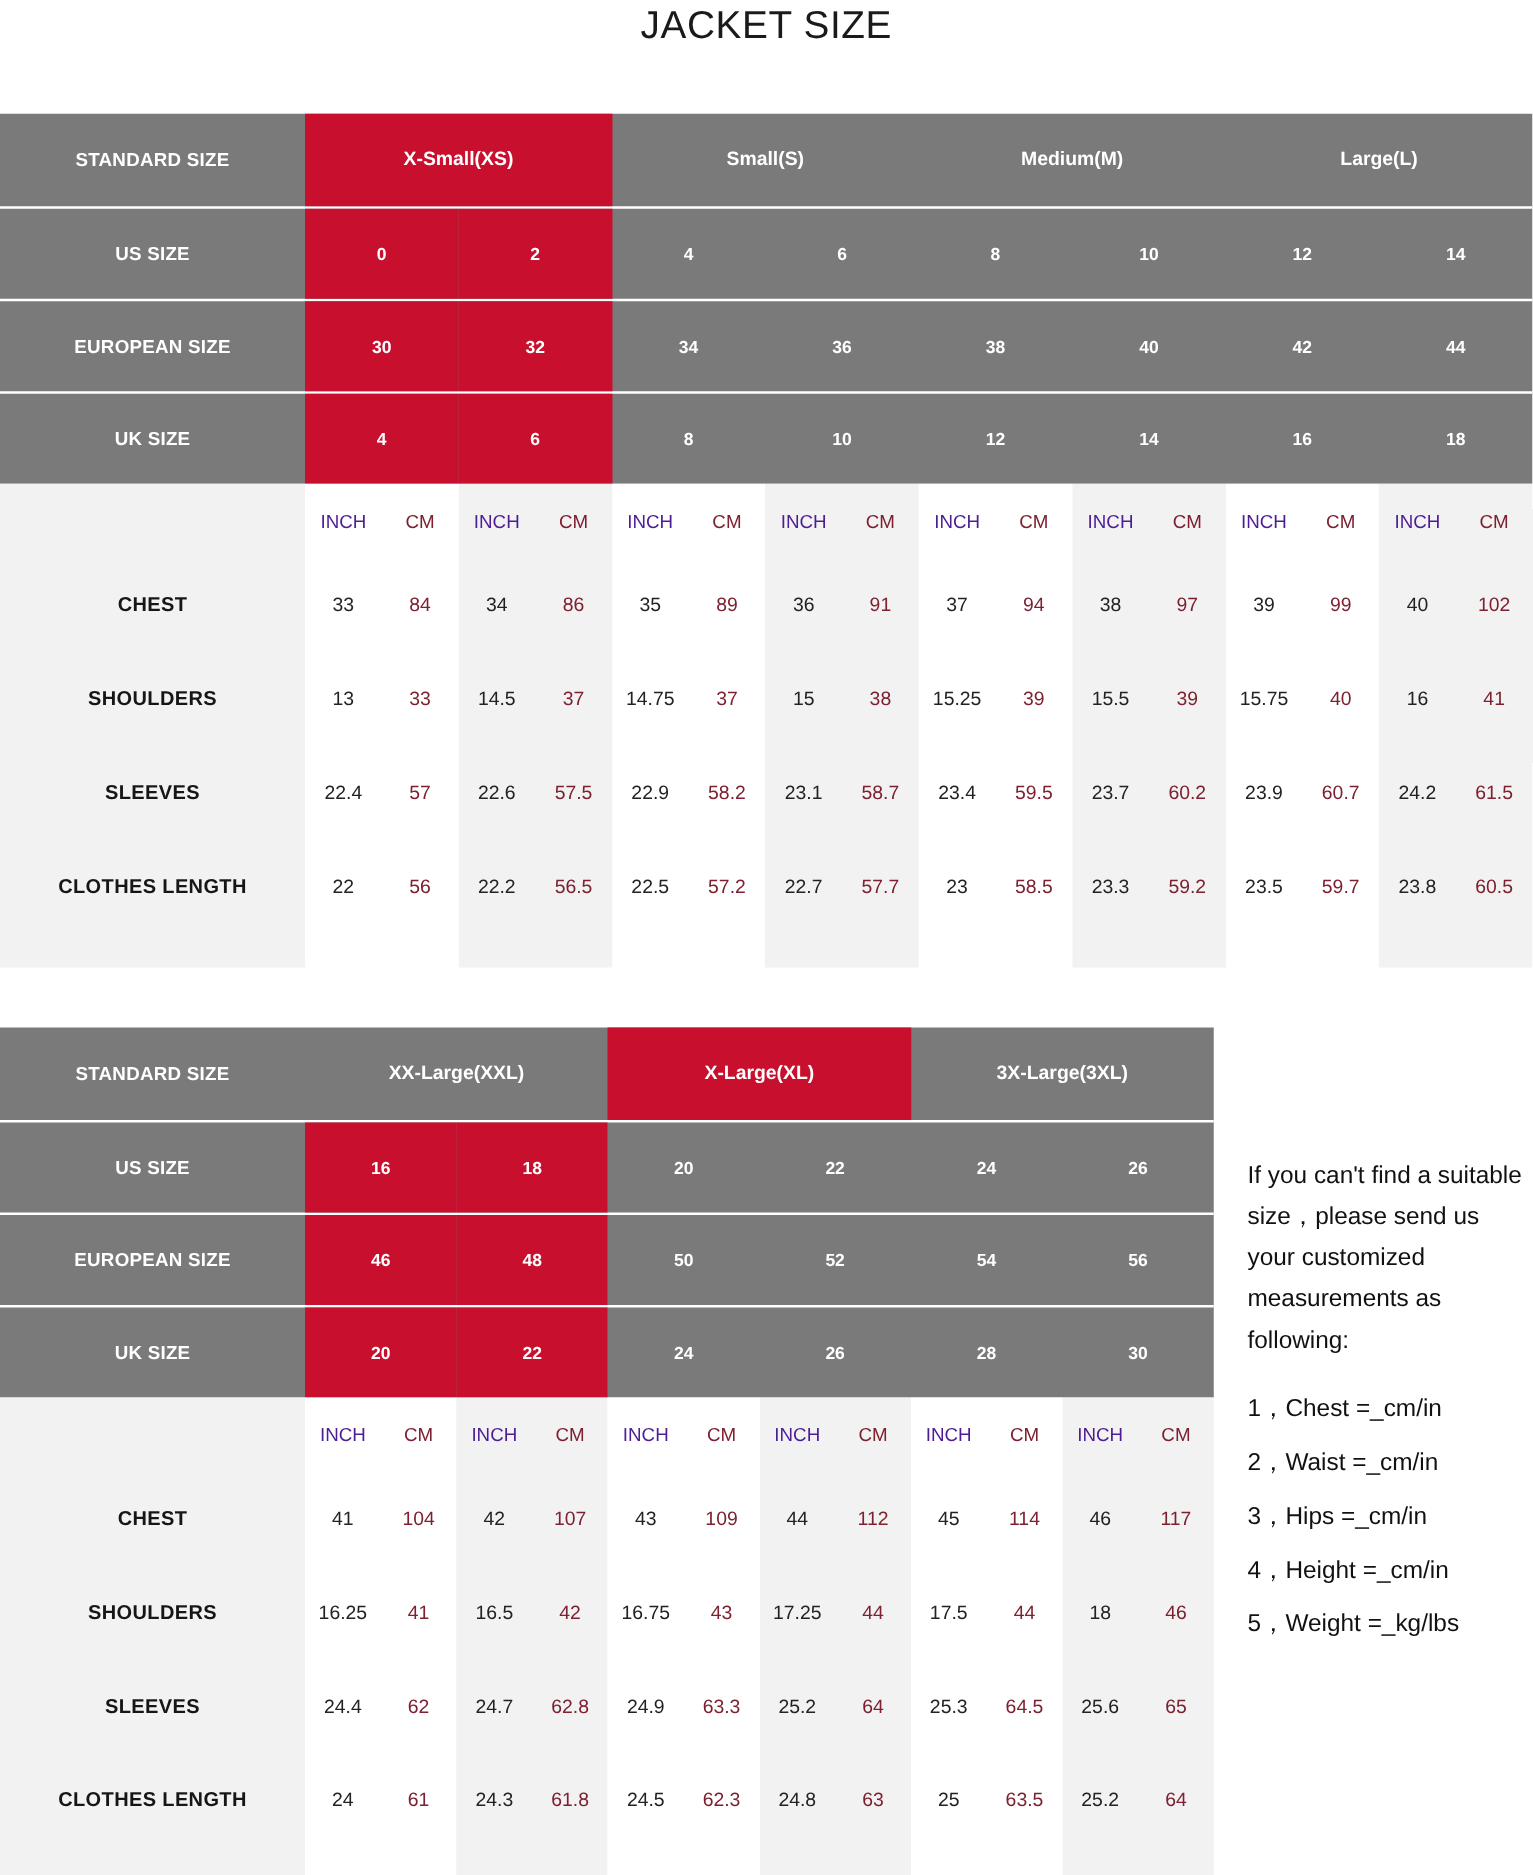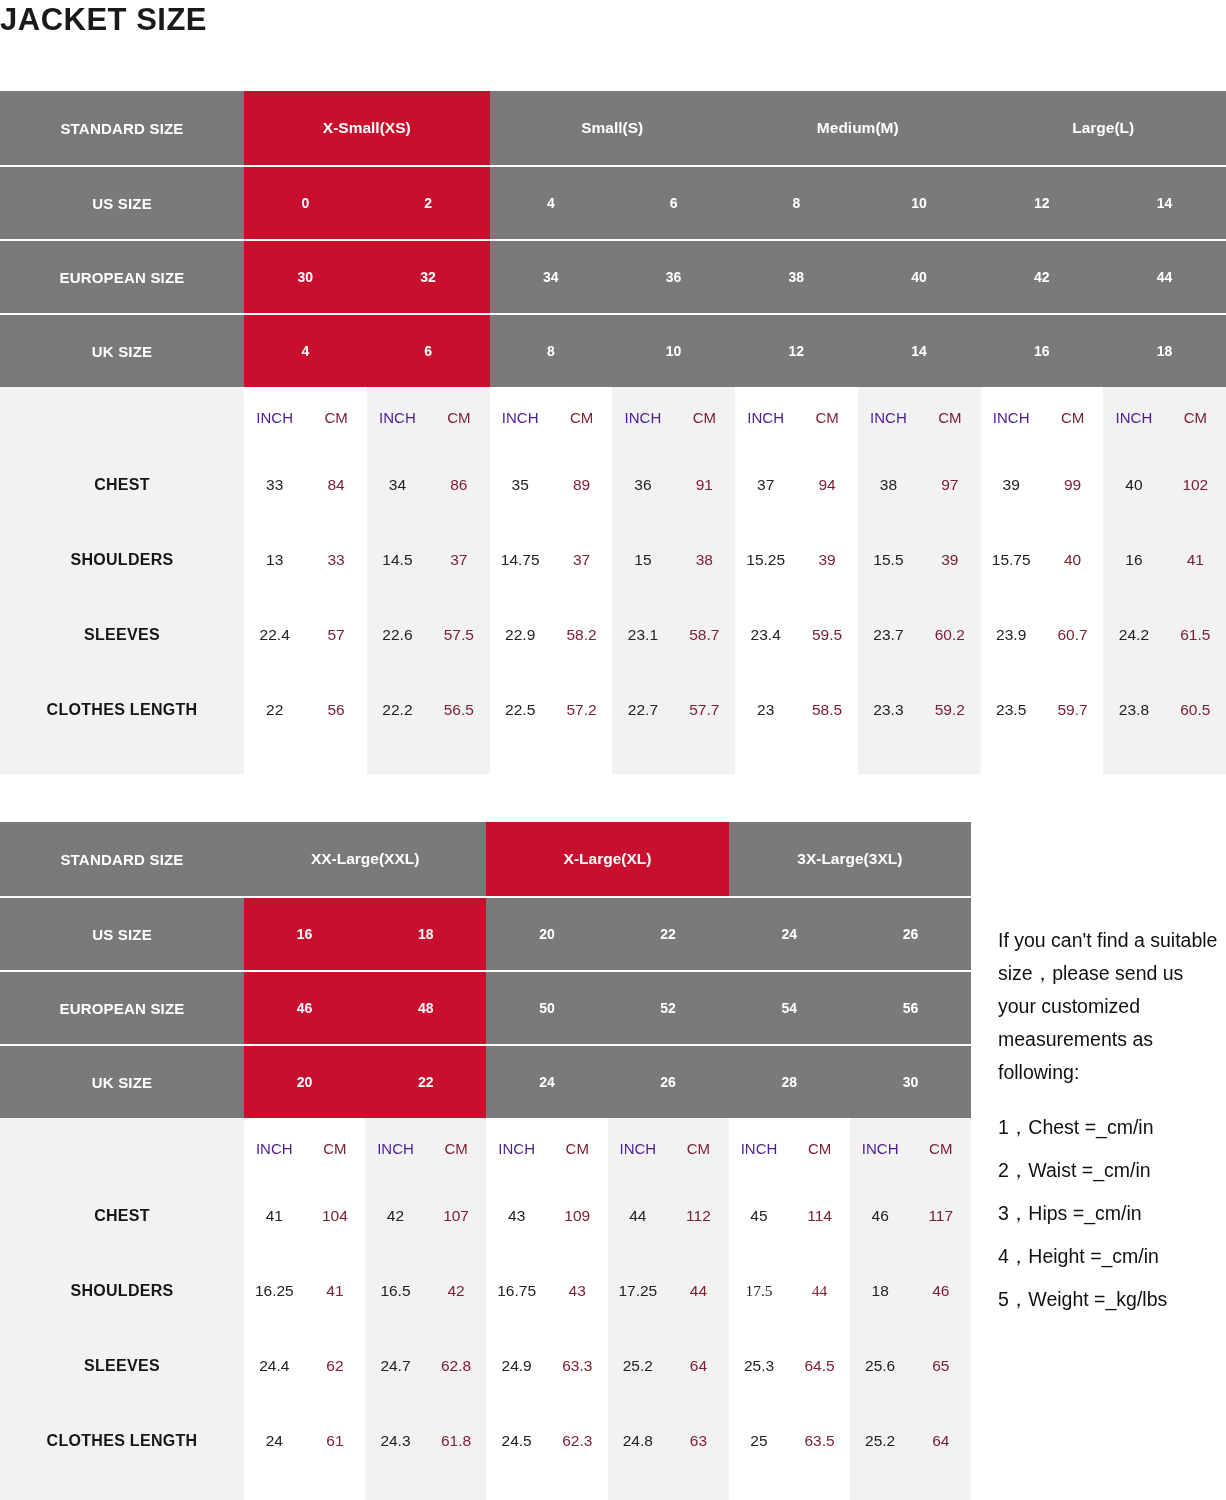--- a/index.html
+++ b/index.html
@@ -7,22 +7,22 @@
     width:1226px;height:1500px;
     background:#ffffff;
     font-family:"Liberation Sans", sans-serif;
     -webkit-font-smoothing:antialiased;
     overflow:hidden;
     position:relative;
   }
   
   .page-title{
     position:absolute;left:0;top:2px;width:1226px;
-    text-align:left;
-    font-size:31px;font-weight:700;color:#1a1a1a;
+    text-align:center;
+    font-size:31px;font-weight:400;color:#1a1a1a;
     letter-spacing:.5px;
   }
   
   .size-table{position:absolute;left:0;}
   .size-table.t1{top:91px;width:1226px;}
   .size-table.t2{top:822px;width:971px;}
 
   
   .hdr-region{background:#7a7a7a;width:100%;}
   .hdr-row{display:flex;width:100%;box-sizing:border-box;}
@@ -473,21 +473,21 @@
               <span class="v-cm">42</span>
             </div>
             <div class="meas-col" style="flex: 1 1 0%;">
               <span class="v-inch">16.75</span>
               <span class="v-cm">43</span>
             </div>
             <div class="meas-col" style="flex: 1 1 0%;">
               <span class="v-inch">17.25</span>
               <span class="v-cm">44</span>
             </div>
-            <div class="meas-col" style="flex: 1 1 0%; font-family: Liberation Serif, serif;">
+            <div class="meas-col" style="flex: 1 1 0%;">
               <span class="v-inch">17.5</span>
               <span class="v-cm">44</span>
             </div>
             <div class="meas-col" style="flex: 1 1 0%;">
               <span class="v-inch">18</span>
               <span class="v-cm">46</span>
             </div>
           </div>
         </div>
         <div class="meas-row data">

